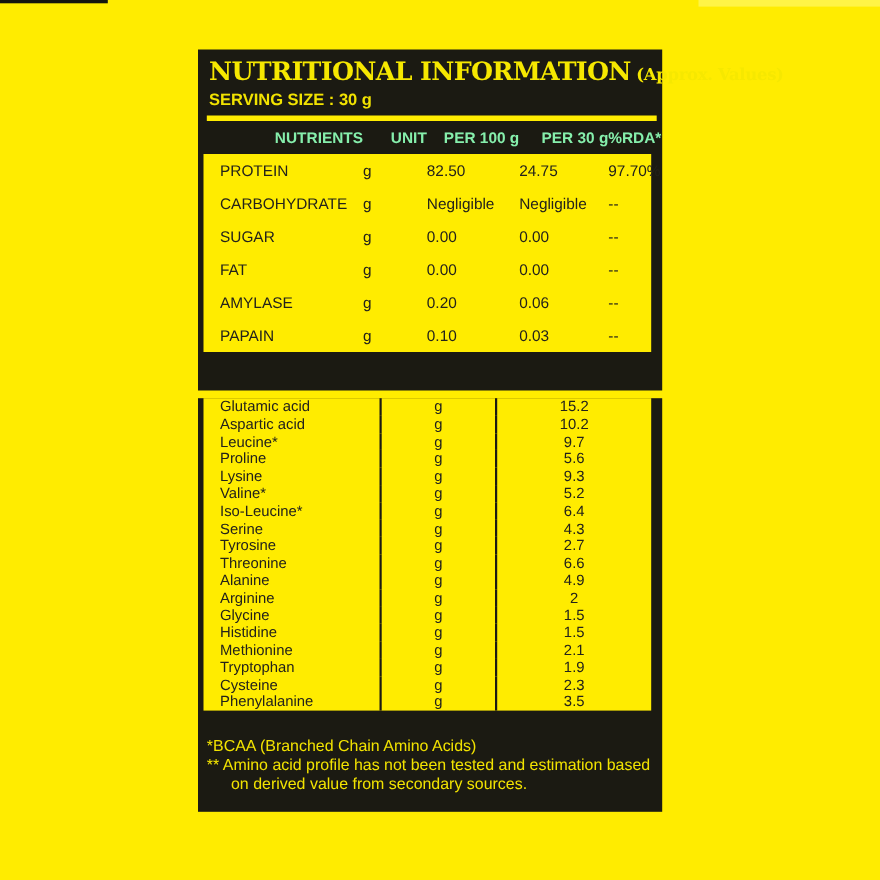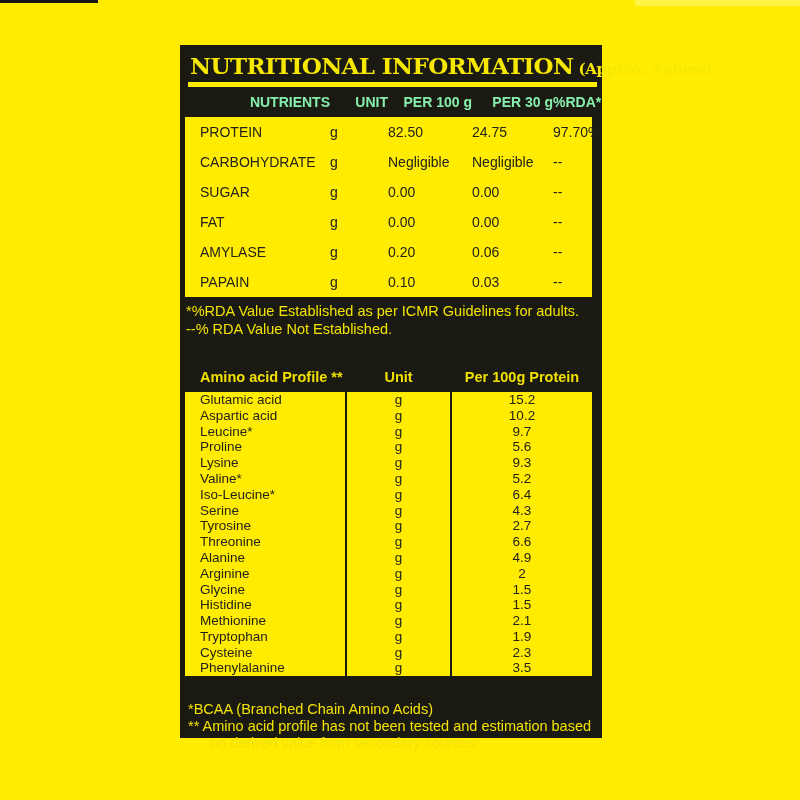--- a/index.html
+++ b/index.html
@@ -8,21 +8,21 @@
     background:#FFEC00;
     font-family:"Liberation Sans",sans-serif;
   }
   .edge-mark-tl{position:absolute;left:0;top:0;width:98px;height:3px;background:#15150e;}
   .edge-mark-tr{position:absolute;left:635px;top:0;width:165px;height:6px;background:#fff75e;opacity:.75;}
 
   .panel{
     position:absolute;left:180px;width:422px;background:#1b1a12;color:#f2e300;
     box-sizing:border-box;
   }
-  #panel-nutrition{top:45px;height:346px;}
+  #panel-nutrition{top:45px;height:310px;}
   #panel-amino{top:362px;height:376px;}
 
   
   .title-row{padding:7px 6px 0 10px;white-space:nowrap;}
   .label-title{
     font-family:"DejaVu Serif",serif;font-weight:bold;font-size:23px;
     letter-spacing:-0.6px;color:#f6e800;
   }
   .label-title-suffix{
     font-family:"DejaVu Serif",serif;font-weight:bold;font-size:15px;
@@ -75,20 +75,21 @@
 
 <div class="edge-mark-tl"></div>
 <div class="edge-mark-tr"></div>
 
 <div class="panel" id="panel-nutrition">
 
   <div class="title-row">
     <span class="label-title">NUTRITIONAL INFORMATION</span><span class="label-title-suffix">(Approx. Values)</span>
   </div>
 
+  <div class="serving-size">SERVING SIZE : 30 g</div>
 
   <div class="separator-bar"></div>
 
   <div class="nutrients-grid nutrients-header">
     <span>NUTRIENTS</span>
     <span>UNIT</span>
     <span>PER 100 g</span>
     <span>PER 30 g</span>
     <span>%RDA*</span>
   </div>
@@ -138,33 +139,24 @@
 
       <div class="nutrients-grid nutrient-row">
         <span>PAPAIN</span>
         <span>g</span>
         <span>0.10</span>
         <span>0.03</span>
         <span>--</span>
       </div>
     </div>
 
-  <div class="panel-footnotes">
-    <div>*%RDA Value Established as per ICMR Guidelines for adults.</div>
-    <div>--% RDA Value Not Established.</div>
-  </div>
 </div>
 
 <div class="panel" id="panel-amino">
 
-  <div class="amino-grid amino-header">
-    <span class="cell-name">Amino acid Profile **</span>
-    <span class="cell-center">Unit</span>
-    <span class="cell-center">Per 100g Protein</span>
-  </div>
 
   <div class="amino-body">
 
       <div class="amino-grid amino-row">
         <span class="cell-name">Glutamic acid</span>
         <span class="cell-unit">g</span>
         <span class="cell-center">15.2</span>
       </div>
 
       <div class="amino-grid amino-row">

